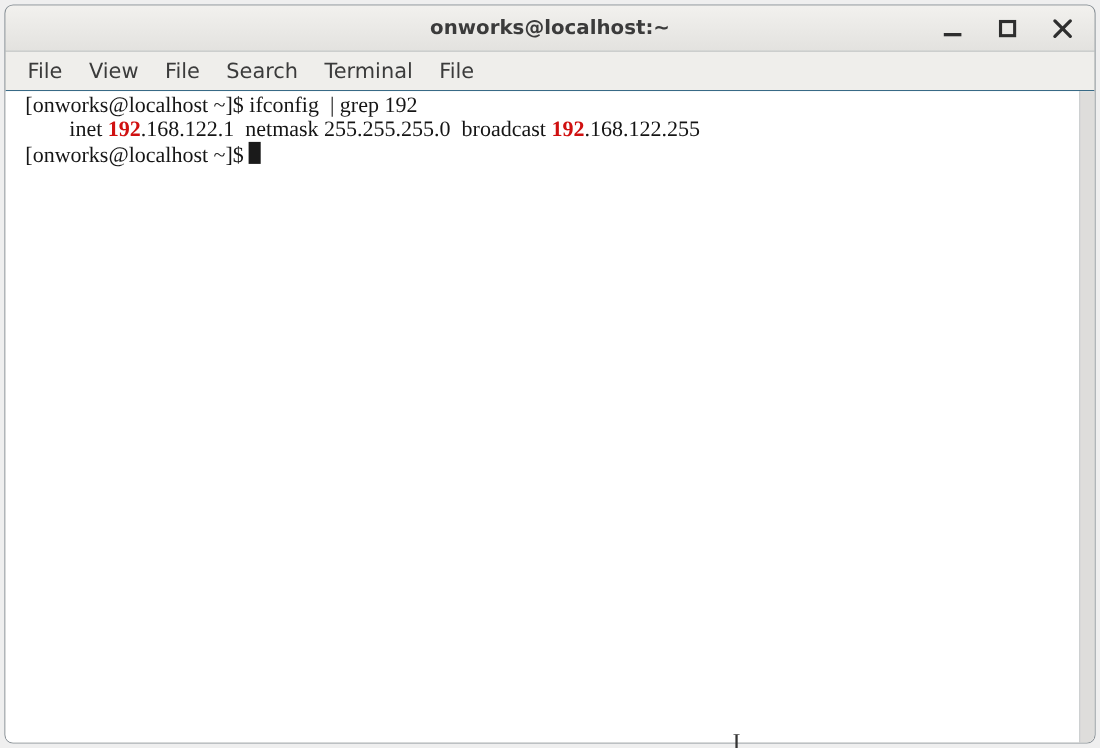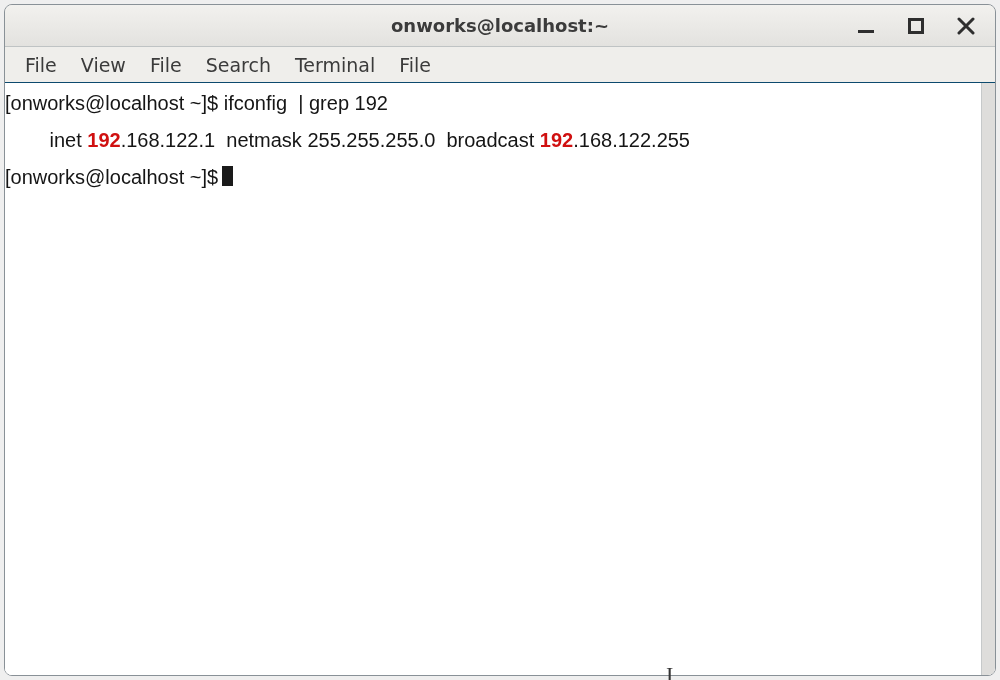--- a/index.html
+++ b/index.html
@@ -74,25 +74,25 @@
     .term-wrap {
       flex: 1;
       position: relative;
       background: #ffffff;
       display: flex;
     }
     .term {
       flex: 1;
       background: #ffffff;
       white-space: pre;
-      font-family: Liberation Sans, sans-serif;
+      font-family: Liberation Serif, serif;
       font-size: 20px;
-      line-height: 37px;
+      line-height: 22px;
       color: #151515;
-      padding: 2px 4px 0 0;
+      padding: 2px 4px 0 18px;
       overflow: hidden;
       position: relative;
     }
     .hl { color: #d01010; font-weight: bold; }
     .cursor-block {
       display: inline-block;
       width: 11px; height: 20px;
       background: #1a1a1a;
       vertical-align: -2px;
       margin-left: 4px;

